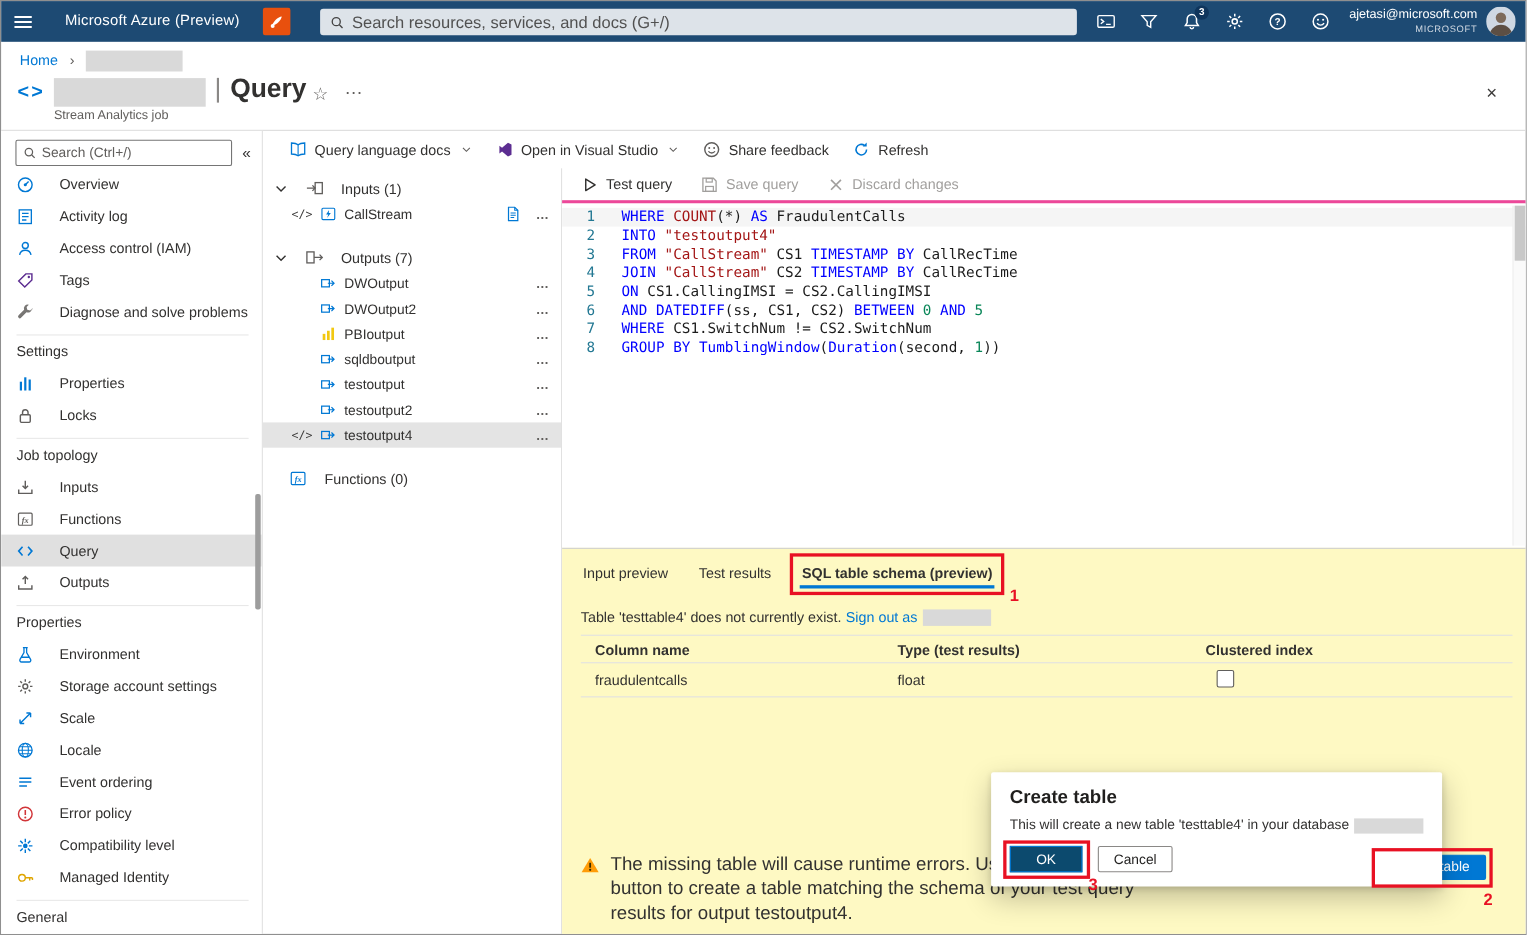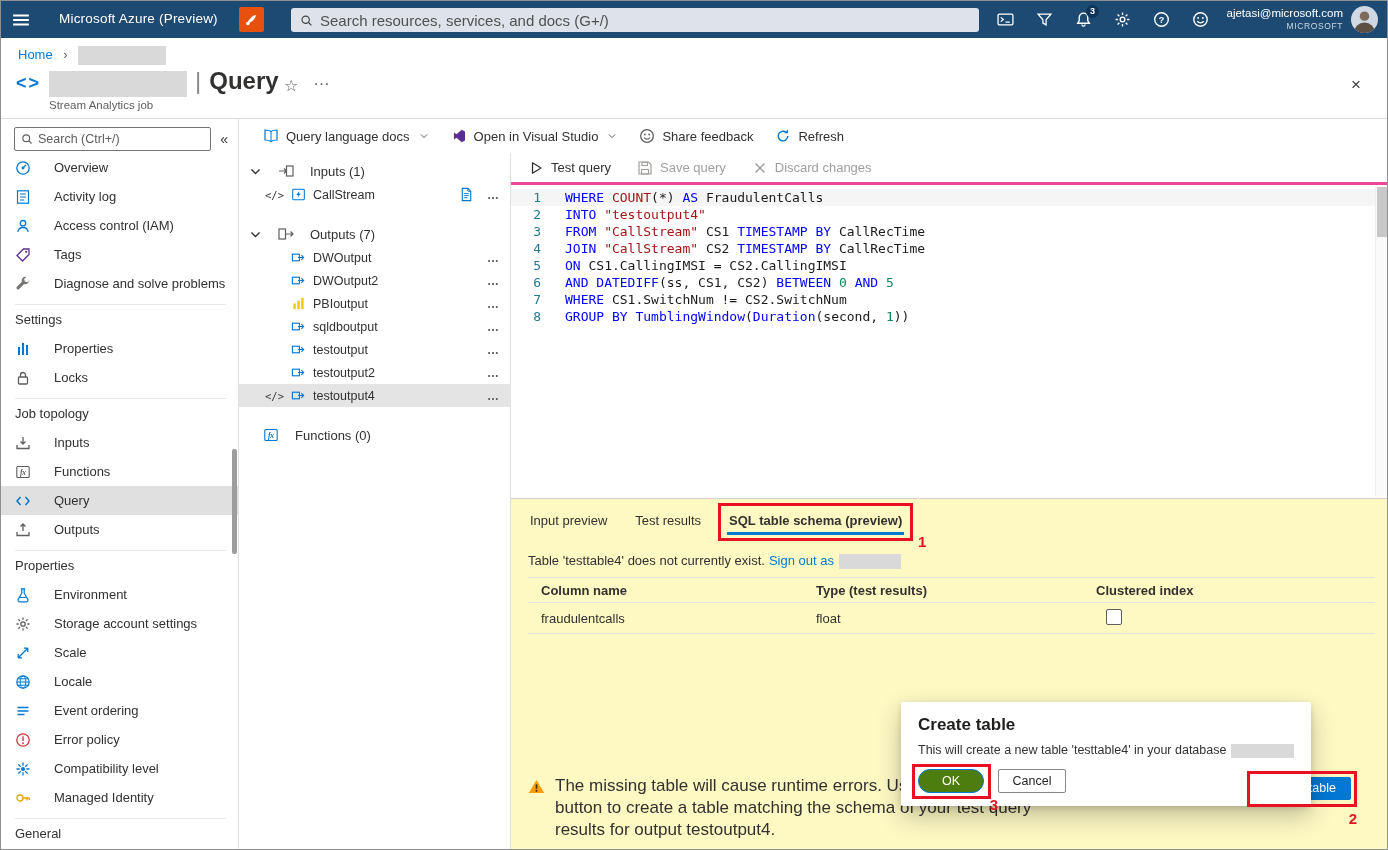--- a/index.html
+++ b/index.html
@@ -127,21 +127,21 @@
   .anno-create{left:-6px;right:-6px;top:-6px;bottom:-7px}
   .anno-num-create{right:-6px;bottom:-27px}
 
   
   .dialog{position:absolute;left:900px;top:701px;width:410px;height:104px;background:#fff;box-shadow:0 10px 26px rgba(0,0,0,.24),0 2px 6px rgba(0,0,0,.14);z-index:5;border-radius:2px}
   .dialog h2{font-size:17px;font-weight:600;margin:13px 0 0 17px;color:#201f1e}
   .dialog .dlg-body{margin:8px 17px 0;font-size:12.5px;white-space:nowrap;overflow:hidden}
   .redact-db{width:80px;height:14px;margin-left:5px}
   .dlg-btns{position:absolute;left:17px;top:67px;display:flex;align-items:center;gap:14px}
   .ok-wrap{position:relative}
-  .btn-ok{width:66px;height:24px;background:#4d7c0f;border:1px solid #0078d4;border-radius:12px;color:#fff;font-size:12.5px;font-family:inherit;cursor:pointer}
+  .btn-ok{width:66px;height:24px;background:#0c4a6e;border:1px solid #0078d4;border-radius:0;color:#fff;font-size:12.5px;font-family:inherit;cursor:pointer}
   .anno-ok{left:-6px;right:-7px;top:-5px;bottom:-6px}
   .anno-num-ok{right:-14px;bottom:-20px}
   .btn-cancel{width:68px;height:24px;background:#fff;border:1px solid #8a8886;border-radius:2px;font-size:12.5px;font-family:inherit;color:#201f1e;cursor:pointer}
 </style>
 </head>
 <body>
 
 <div class="page">
 
   <header class="topbar">

